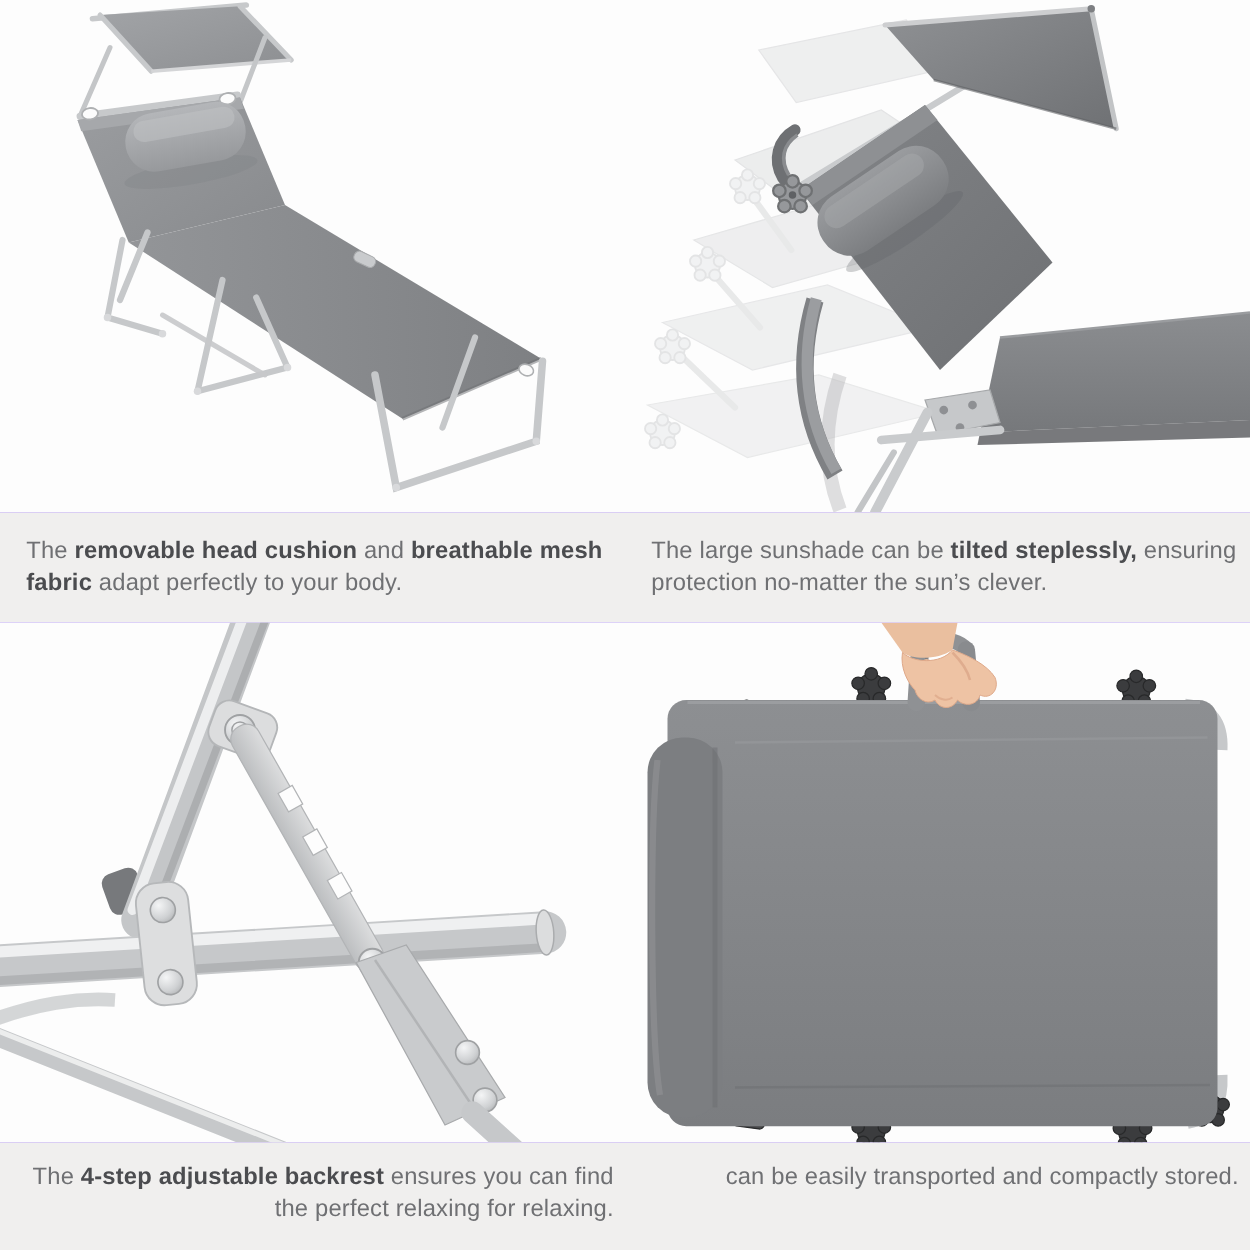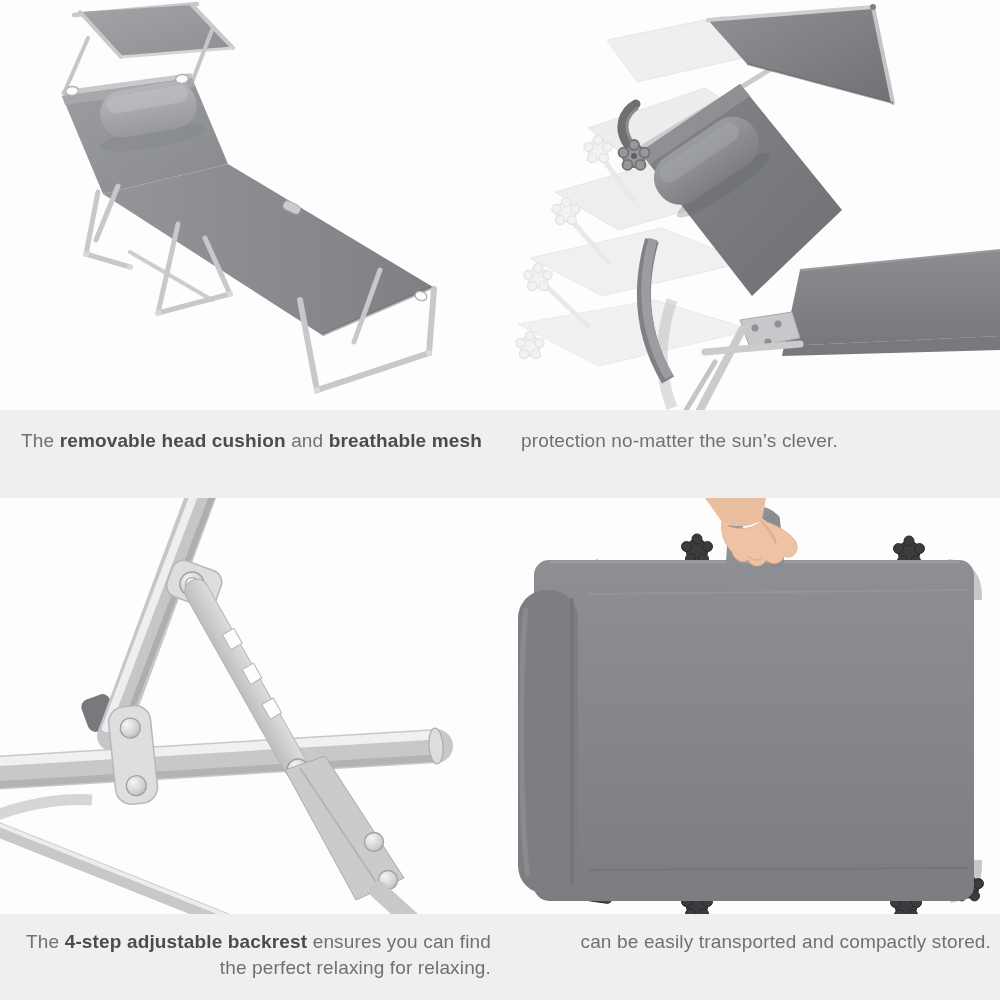--- a/index.html
+++ b/index.html
@@ -210,22 +210,24 @@
             <circle cx="-10.5" cy="-3.4" r="5"></circle>
           <circle r="3" fill="#5f6164" stroke="none"></circle>
         </g>
       </g>
     </svg>
   </div>
 
   <div class="band" id="band-1">
     <div class="caption" id="cap-1">
         <div class="cap-line"><span>The </span><strong>removable head cushion</strong><span> and </span><strong>breathable mesh</strong></div>
+        <div class="cap-line"><strong>fabric</strong><span> adapt perfectly to your body.</span></div>
       </div>
     <div class="caption" id="cap-2">
+        <div class="cap-line"><span>The large sunshade can be </span><strong>tilted steplessly,</strong><span> ensuring</span></div>
         <div class="cap-line"><span>protection no-matter the sun’s clever.</span></div>
       </div>
   </div>
 
   <div class="photo" id="photo-bl">
     <svg width="500" height="416" viewBox="0 0 500 416">
       <defs>
         <linearGradient id="p3m" x1="0" y1="0" x2="0" y2="1">
           <stop offset="0" stop-color="#dcddde"></stop>
             <stop offset="1" stop-color="#bcbec0"></stop>

